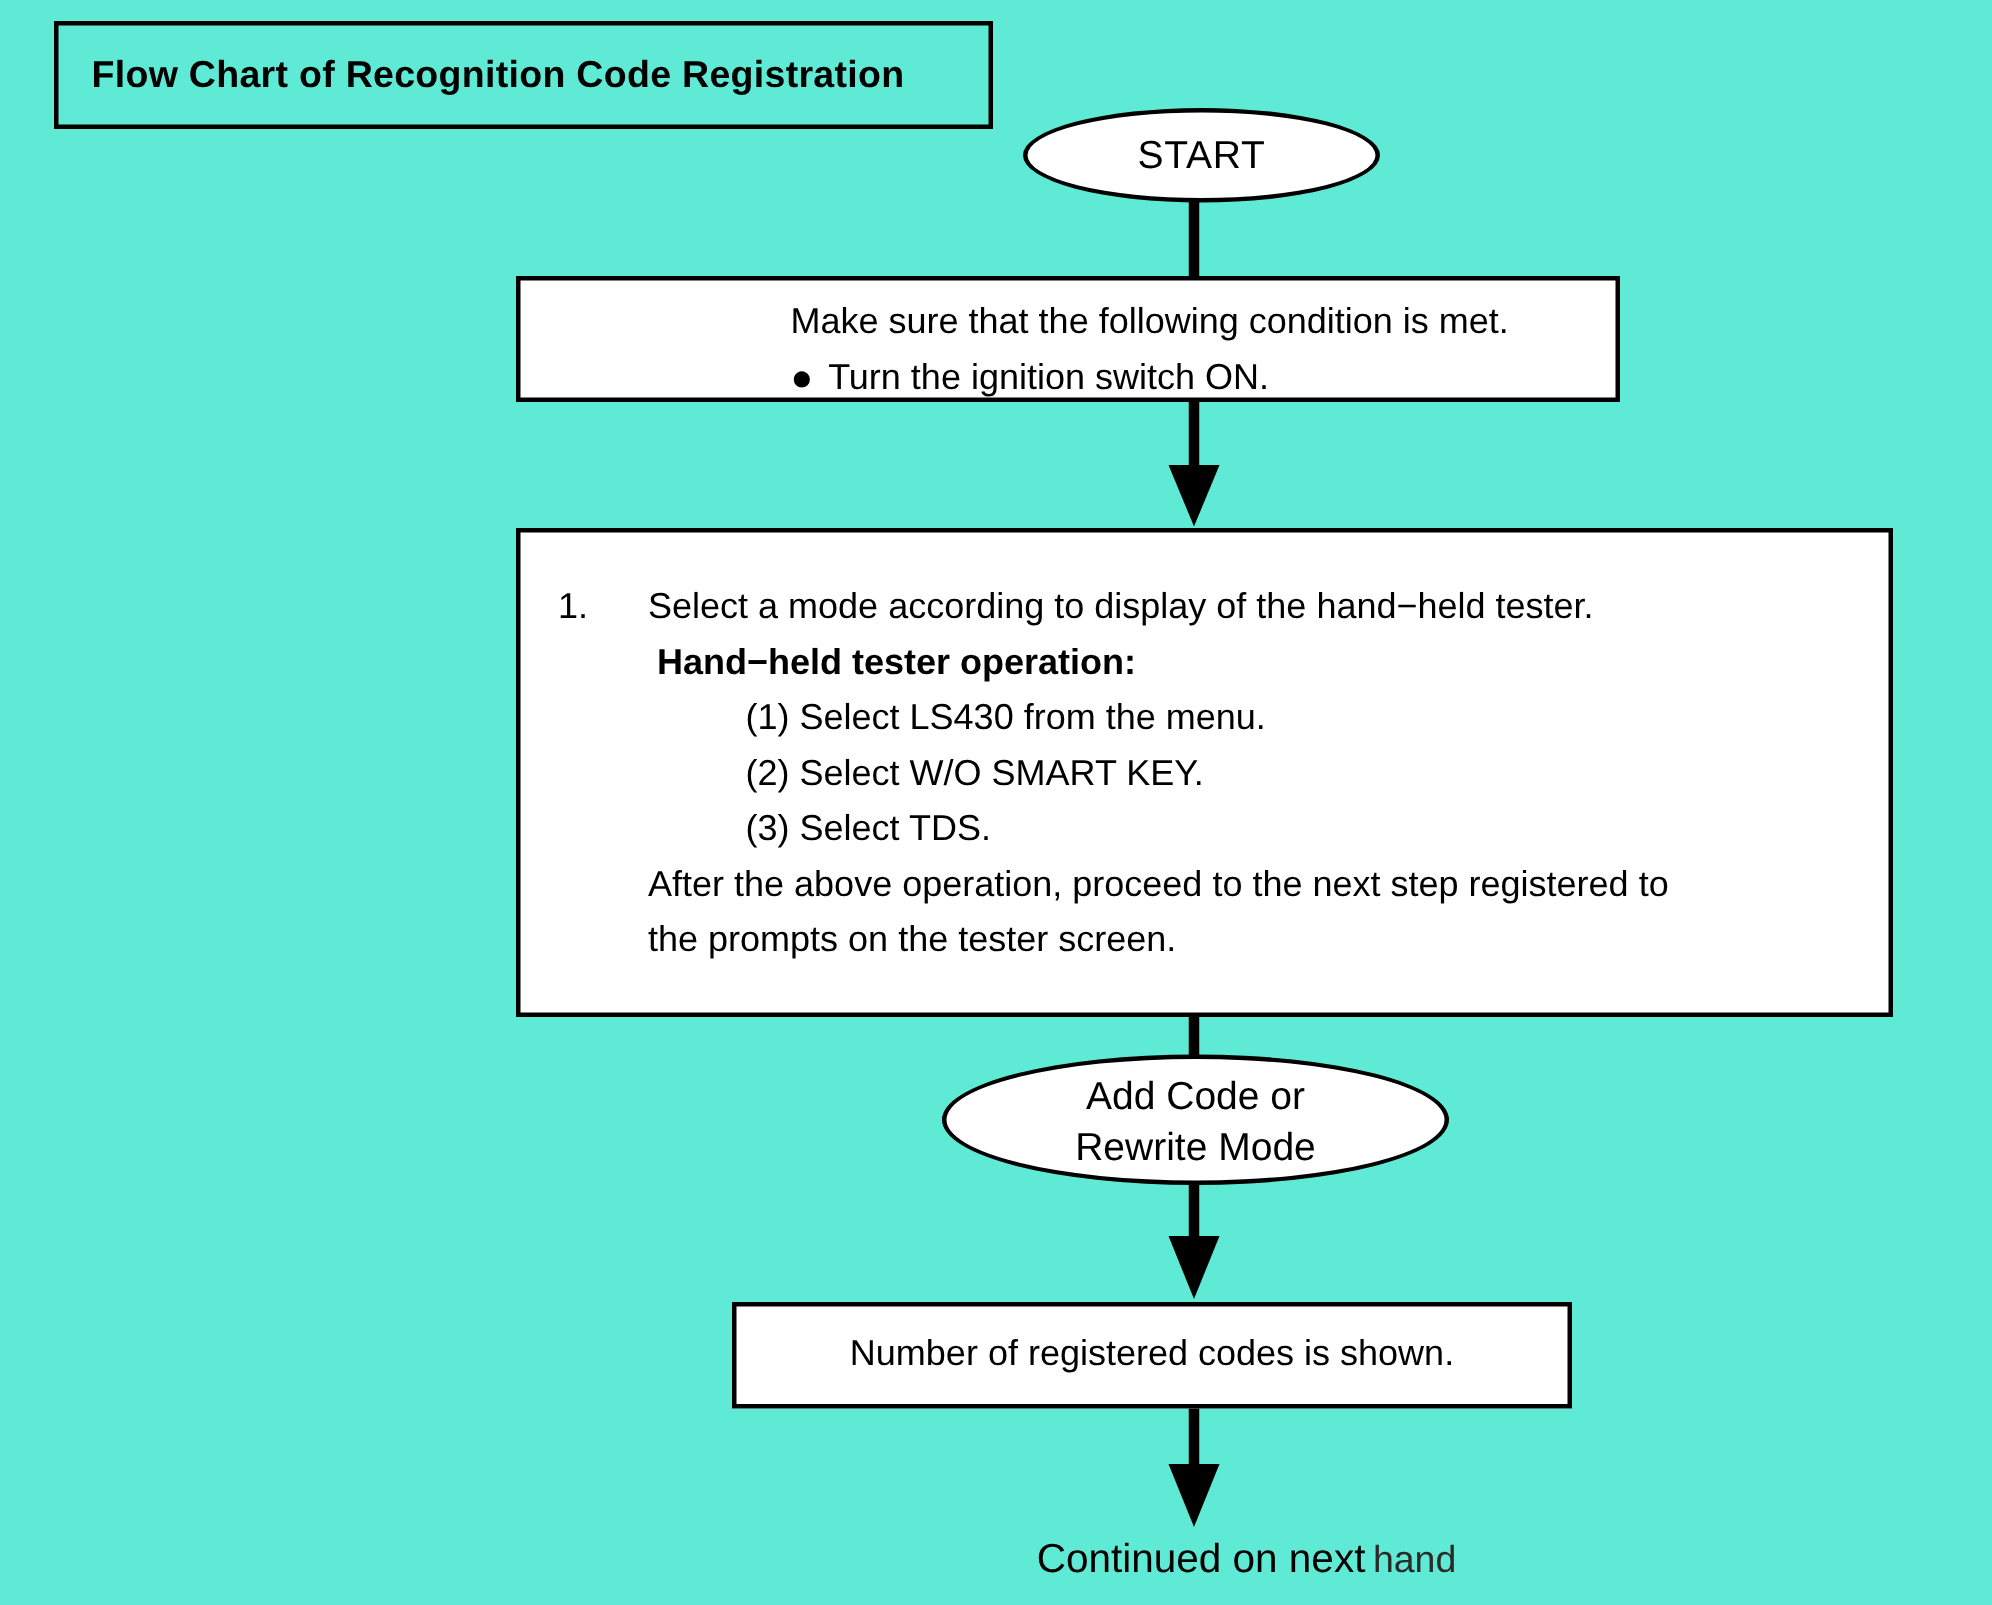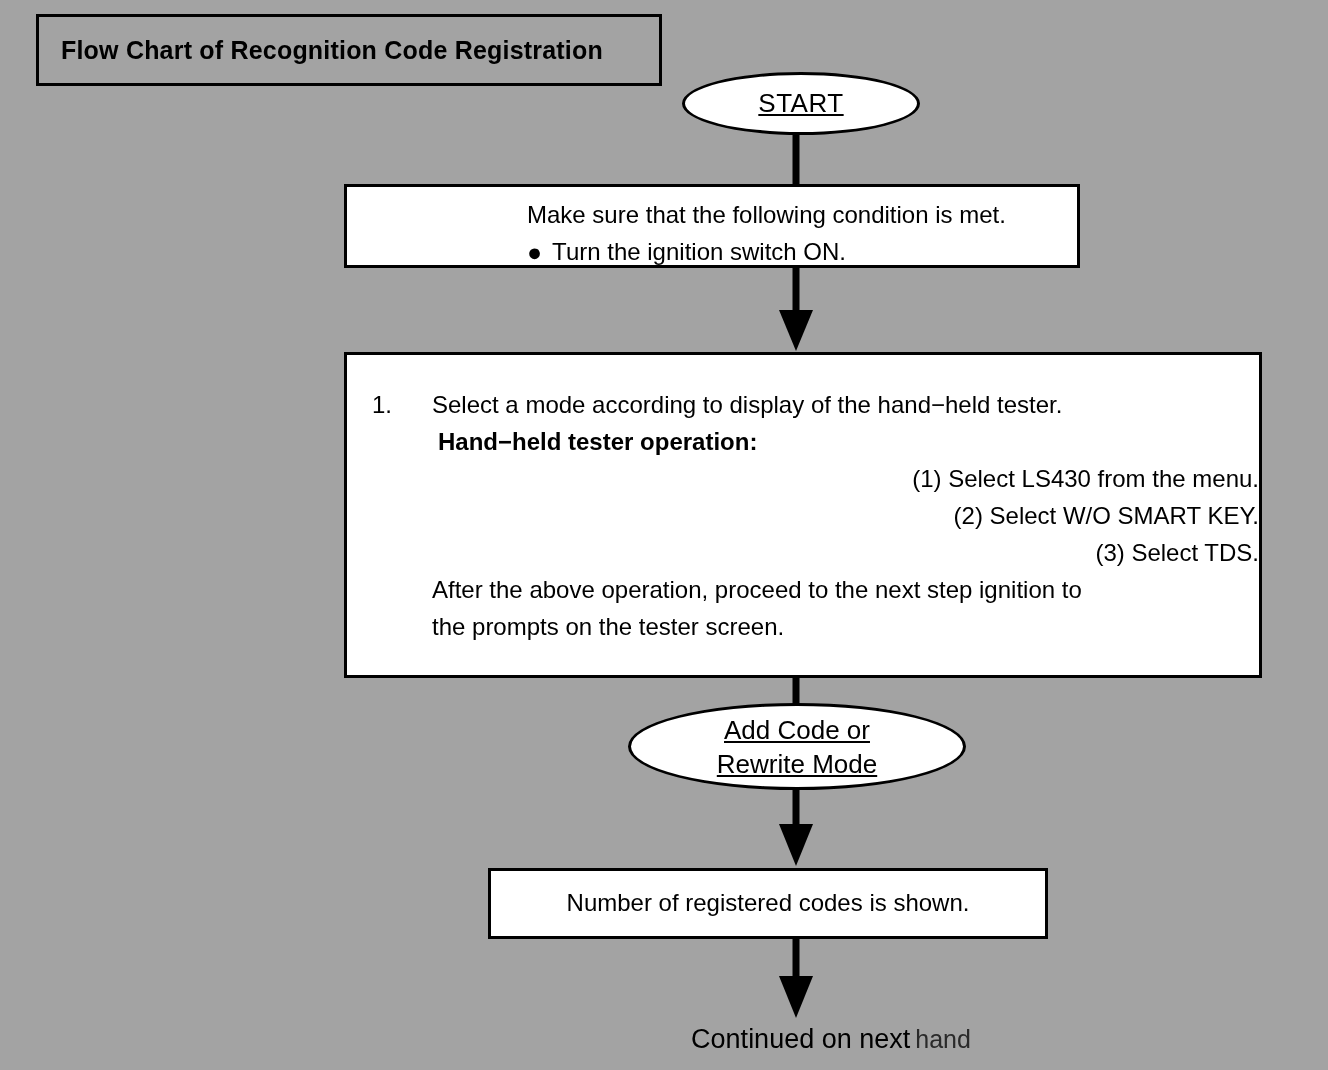--- a/index.html
+++ b/index.html
@@ -5,21 +5,21 @@
   * { margin: 0; padding: 0; box-sizing: border-box; }
   html, body { background: #ffffff; }
   body {
     font-family: "Liberation Sans", "DejaVu Sans", sans-serif;
     color: #000000;
   }
   .canvas {
     position: relative;
     width: 1328px;
     height: 1070px;
-    background: #a3a3a3;
+    background: #5eead4;
     overflow: hidden;
   }
   .connectors {
     position: absolute;
     left: 0; top: 0;
     width: 1328px; height: 1070px;
     pointer-events: none;
   }
   .connectors line { stroke: #000; stroke-width: 7; }
   .connectors polygon { fill: #000; }
@@ -36,21 +36,20 @@
     font-weight: bold;
     letter-spacing: 0.2px;
   }
 
   .ellipse {
     position: absolute;
     border: 3px solid #000;
     border-radius: 50%;
     background: #fff;
     text-align: center;
-    text-decoration: underline;
   }
   .ellipse.start {
     left: 682px; top: 72px;
     width: 238px; height: 63px;
     font-size: 26px;
     line-height: 57px;
     letter-spacing: 0.5px;
   }
   .ellipse.mode {
     left: 628px; top: 703px;
@@ -81,21 +80,21 @@
 
   .box.step {
     left: 344px; top: 352px;
     width: 918px; height: 326px;
     padding-top: 31px;
     line-height: 37px;
   }
   .step-row { margin-left: 25px; }
   .step-num { display: inline-block; width: 60px; }
   .step-subtitle { margin-left: 91px; font-weight: bold; }
-  .step-item { margin-left: 150px; text-align: right; }
+  .step-item { margin-left: 150px; }
   .step-footer { margin-left: 85px; }
 
   .box.result {
     left: 488px; top: 868px;
     width: 560px; height: 71px;
     line-height: 64px;
     text-align: center;
   }
 
   .continued {
@@ -151,21 +150,21 @@
   </div>
 
   <div class="box step">
     <div class="step-row">
       <span class="step-num">1.</span><span>Select a mode according to display of the hand−held tester.</span>
     </div>
     <div class="step-subtitle">Hand−held tester operation:</div>
     <div class="step-item">(1) Select LS430 from the menu.</div>
     <div class="step-item">(2) Select W/O SMART KEY.</div>
     <div class="step-item">(3) Select TDS.</div>
-    <div class="step-footer">After the above operation, proceed to the next step ignition to</div>
+    <div class="step-footer">After the above operation, proceed to the next step registered to</div>
     <div class="step-footer">the prompts on the tester screen.</div>
   </div>
 
   <div class="ellipse mode">
     <div>Add Code or</div>
     <div>Rewrite Mode</div>
   </div>
 
   <div class="box result">
     <span>Number of registered codes is shown.</span>

